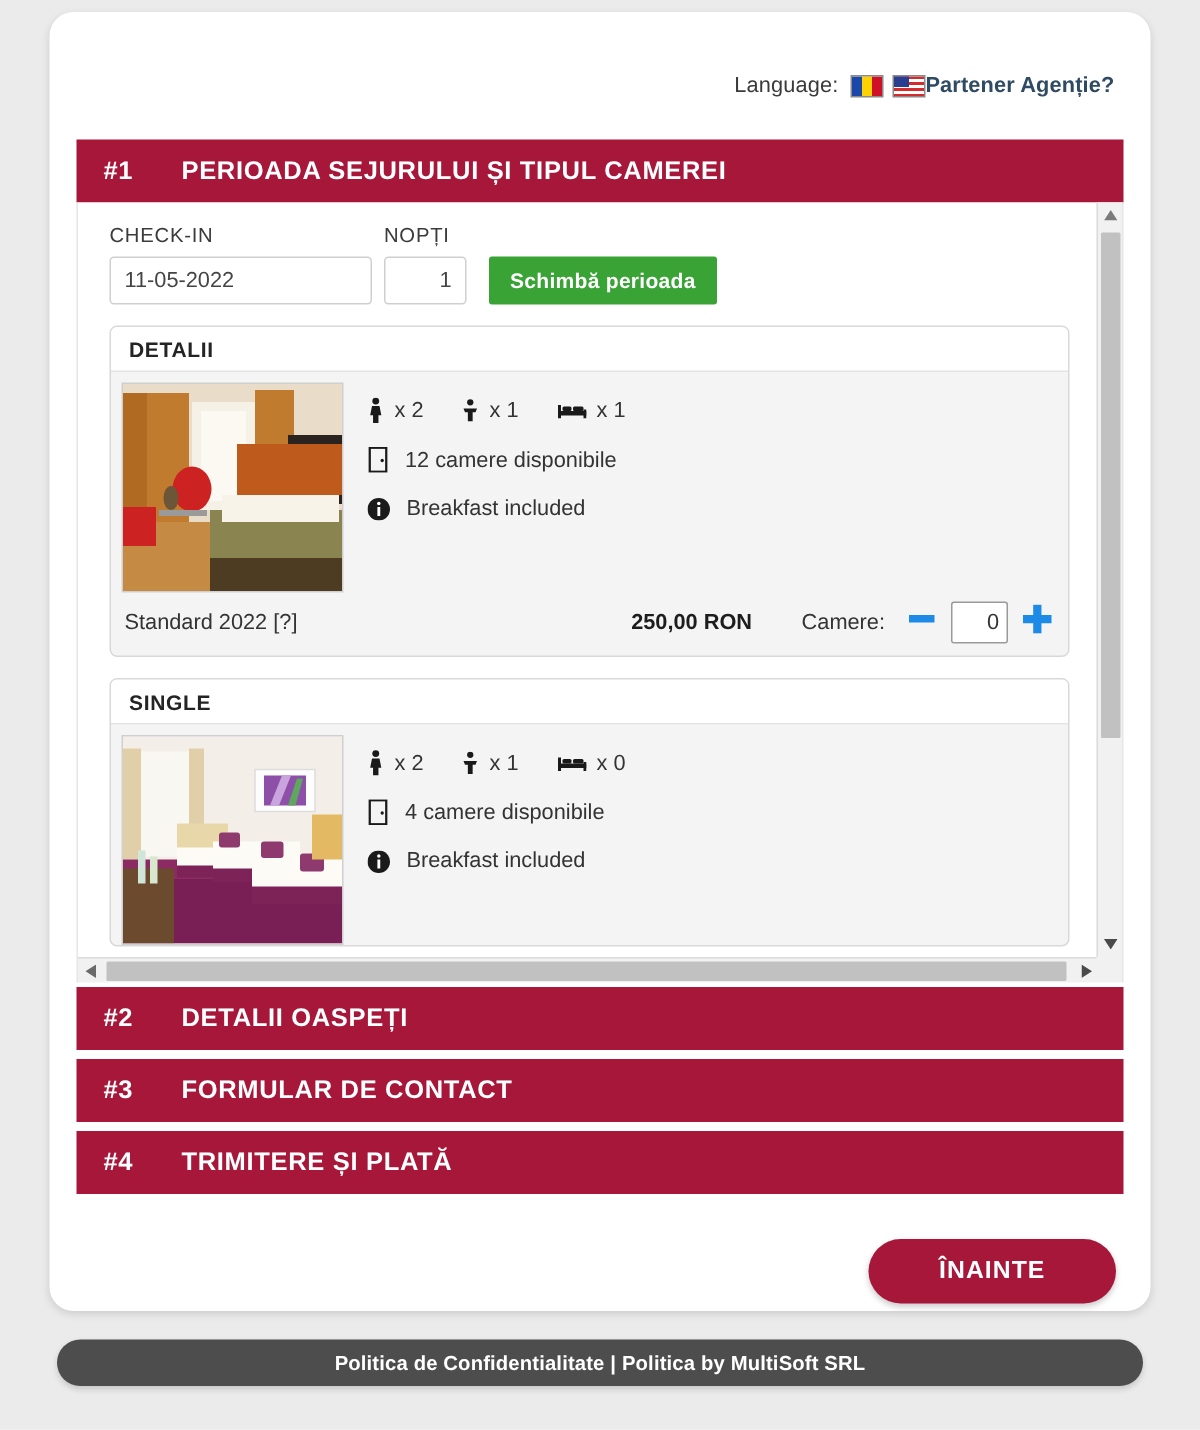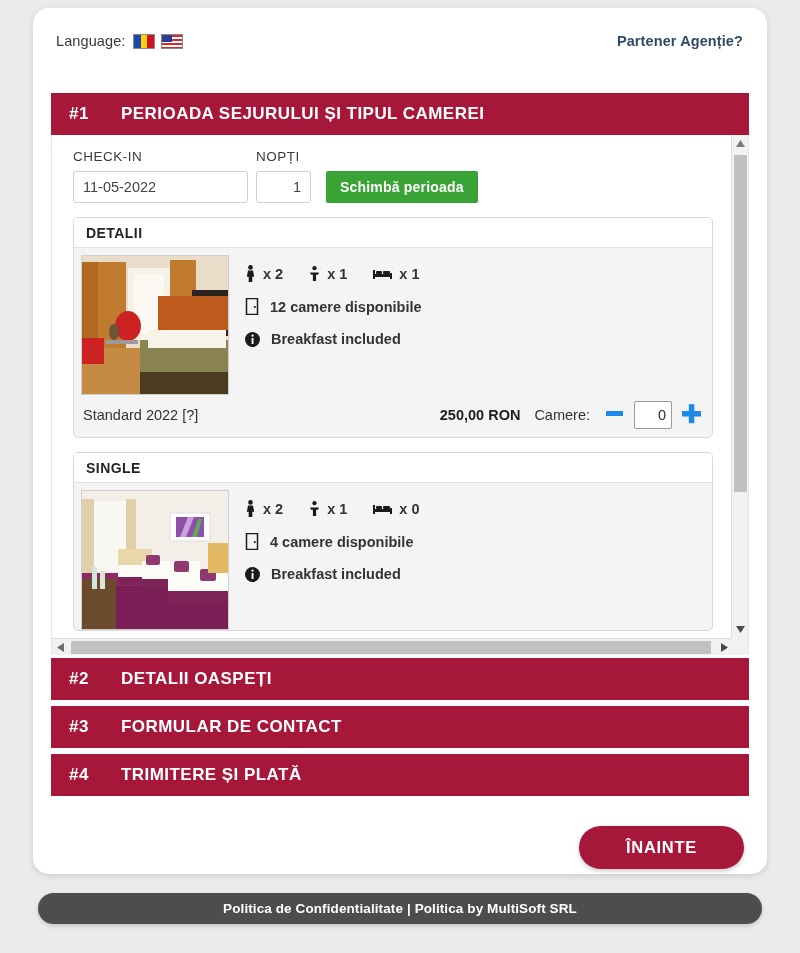--- a/index.html
+++ b/index.html
@@ -15,22 +15,22 @@
   .card {
     position: absolute; left: 33px; top: 8px;
     width: 734px; height: 866px;
     background: #ffffff;
     border-radius: 16px;
     box-shadow: 0 2px 6px rgba(0,0,0,0.13);
   }
 
   
   .topbar {
-    position: absolute; left: 0; top: 0; width: 100%; height: 66px;
-    display: flex; align-items: center; justify-content: space-between;
+    position: absolute; left: 0; top: 16px; width: 100%; height: 66px;
+    display: flex; align-items: center; justify-content: flex-end;
     padding: 0 24px 0 23px;
   }
   .lang-wrap { display: flex; align-items: center; gap: 8px; }
   .lang-label { font-size: 14.5px; color: #3a3a3a; letter-spacing: .1px; }
   .flags { display: flex; gap: 6px; }
   .flag { width: 22px; height: 15px; display: block; border: 1px solid #8a8a8a; cursor: pointer; }
   .partner {
     font-size: 14.5px; color: #2f4b63; font-weight: 600; cursor: pointer;
     letter-spacing: .1px;
   }
@@ -103,21 +103,21 @@
     overflow: hidden;
   }
   .room-head {
     background: #fff; height: 30px;
     display: flex; align-items: center;
     padding-left: 12px;
     font-size: 14px; font-weight: bold; color: #242424;
     letter-spacing: .45px;
     border-bottom: 1px solid #e3e3e3;
   }
-  .room-body { display: flex; padding: 7px 0 0 7px; font-weight: bold; }
+  .room-body { display: flex; padding: 7px 0 0 7px; }
   .room-photo {
     width: 148px; height: 140px; flex: none;
     border: 1px solid #cfcfcf;
     position: relative; overflow: hidden;
   }
   .room-info { padding: 10px 0 0 16px; flex: 1; }
   .occ-row { display: flex; align-items: center; gap: 26px; margin-bottom: 16px; }
   .occ { display: flex; align-items: center; gap: 7px; font-size: 14.5px; color: #333; }
   .feat {
     display: flex; align-items: center; gap: 11px;
@@ -125,21 +125,21 @@
   }
   .ico { display: inline-flex; align-items: center; justify-content: center; flex: none; }
 
   .room-foot {
     display: flex; align-items: center;
     padding: 6px 10px 8px 9px;
     gap: 14px;
   }
   .room-name { font-size: 14.5px; color: #333; flex: 1; }
   .price { font-size: 14.5px; font-weight: bold; color: #1d1d1d; white-space: nowrap; }
-  .camere-lbl { font-size: 14.5px; color: #333; white-space: nowrap; }
+  .camere-lbl { font-size: 14.5px; color: #333; white-space: nowrap; margin-left: 19px; }
   .stepper { display: flex; align-items: center; gap: 9px; }
   .qty-input {
     width: 38px; height: 28px; border: 1px solid #9a9a9a; border-radius: 2px;
     background: #fff; text-align: right; padding-right: 5px;
     font-size: 14.5px; color: #333;
     font-family: "Liberation Sans", sans-serif;
   }
   .sq-btn { cursor: pointer; display: block; }
 
   

